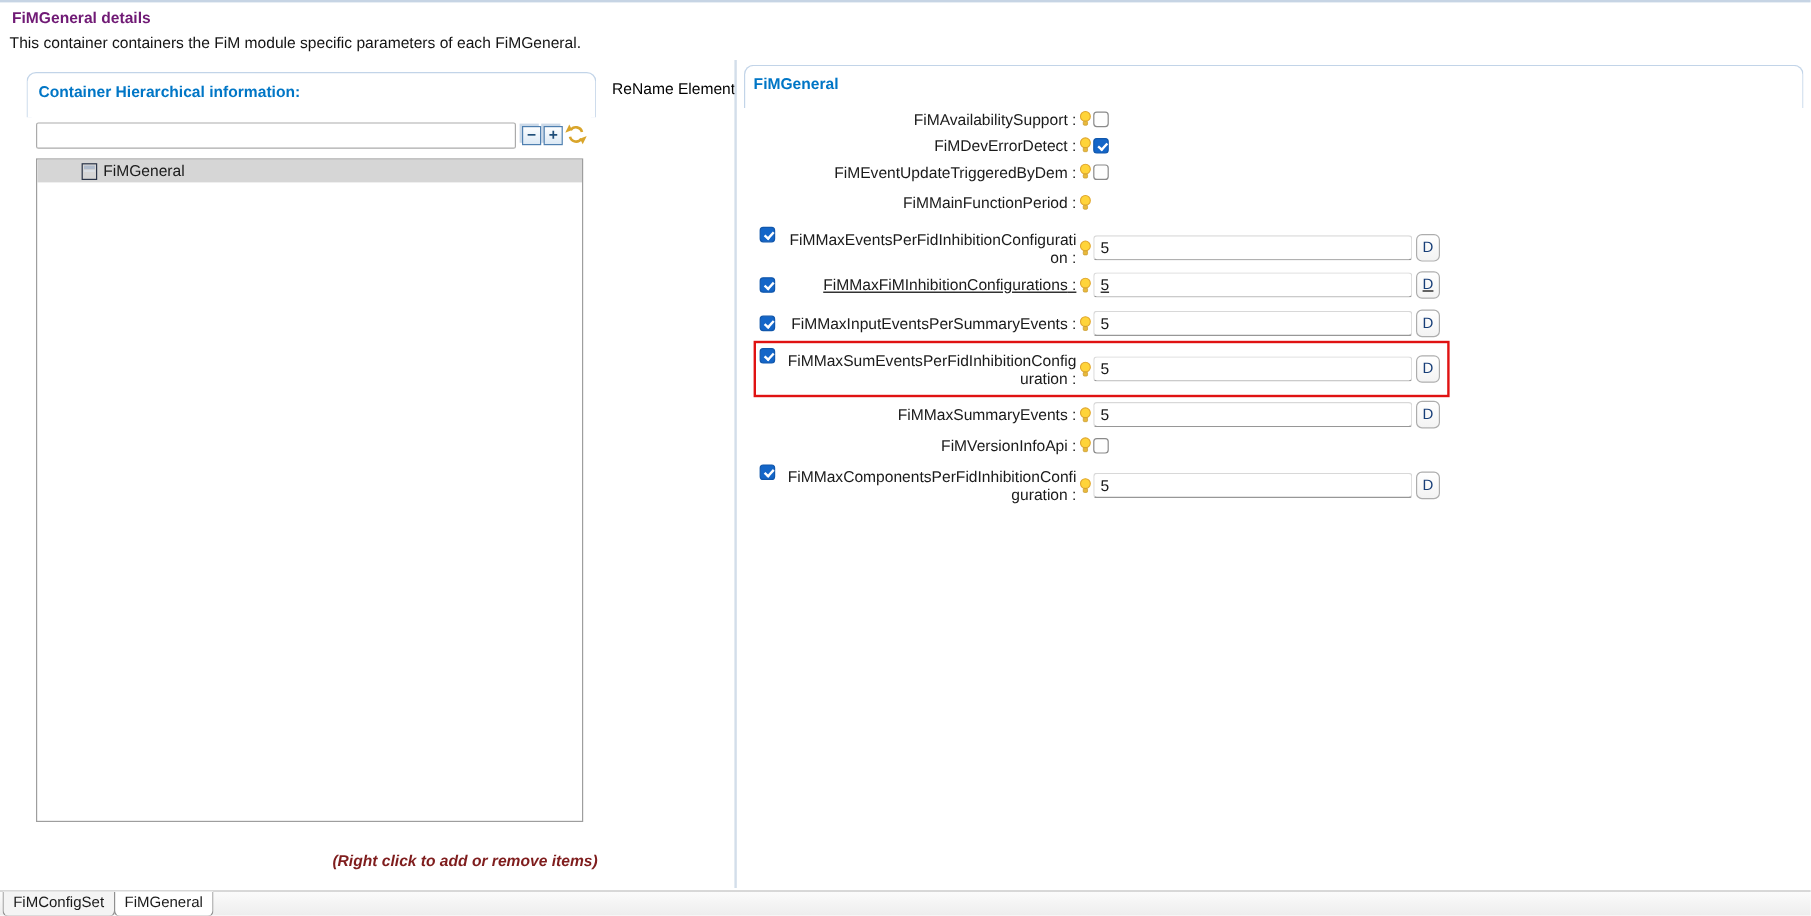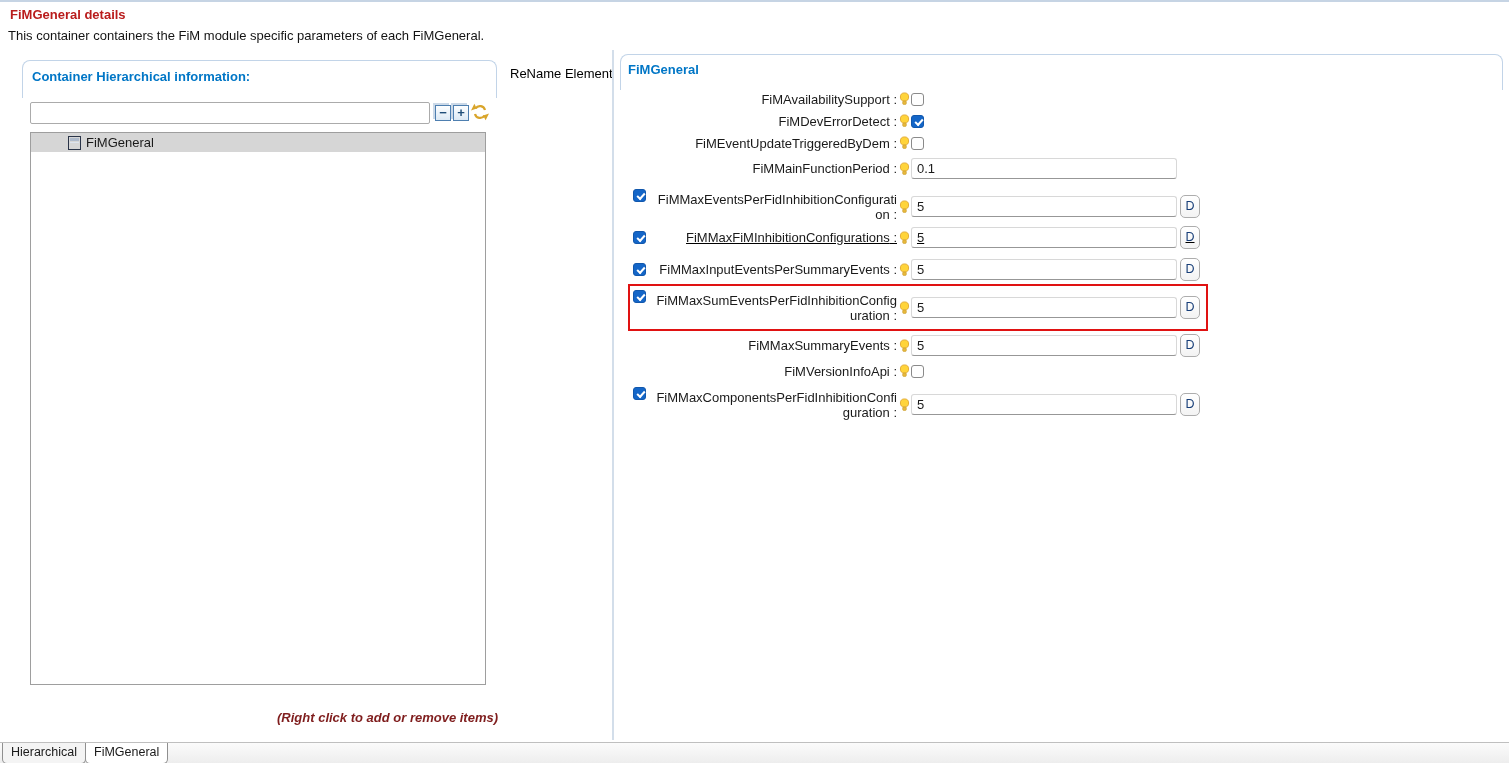--- a/index.html
+++ b/index.html
@@ -2,21 +2,21 @@
 <html><head>
 <meta charset="utf-8">
 <style>
   * { margin:0; padding:0; box-sizing:border-box; }
   html,body { width:1509px; height:763px; background:#fff; overflow:hidden;
               font-family:"Liberation Sans", sans-serif; }
   .page { position:relative; width:1509px; height:763px; background:#fff;
           border-top:2px solid #C6D4E4; }
 
   
-  .page-title { position:absolute; left:10px; top:5px; font-size:13px; font-weight:bold; color:#b91c1c; }
+  .page-title { position:absolute; left:10px; top:5px; font-size:13px; font-weight:bold; color:#701a75; }
   .page-desc  { position:absolute; left:8px;  top:26px; font-size:13px; color:#141414; }
 
   
   .left-frame { position:absolute; left:22px; top:58px; width:475px; height:38px;
                 border:1px solid #C2D4E8; border-bottom:none; border-radius:8px 8px 0 0; }
   .left-title { position:absolute; left:32px; top:67px; font-size:13px; font-weight:bold; color:#0076C6; }
 
   .search-input { position:absolute; left:30px; top:100px; width:400px; height:22px;
                   border:1px solid #ABABAB; border-radius:2px; padding:0 5px;
                   font-size:13px; color:#1A1A1A; outline:none; }
@@ -174,23 +174,20 @@
     </div>
 
     <div class="param-row h23 mt5">
       <div class="lbl"><span>FiMMainFunctionPeriod</span><span> :</span></div>
       <div class="bulb-cell">
         <svg width="11" height="14" viewBox="0 0 11 14">
             <circle cx="5.5" cy="5" r="4.1" fill="#FFD43A" stroke="#E0A62E" stroke-width="0.9"></circle>
             <rect x="3.7" y="9" width="3.6" height="3.4" rx="1" fill="#E8B93C" stroke="#C89A2E" stroke-width="0.6"></rect>
           </svg>
       </div>
-      <div class="val-cell">
-          <input class="param-input" value="0.1" style="">
-        </div>
     </div>
 
     <div class="param-row h37 mt8 two-line">
       <div class="enable-cell">
           <span class="cbx checked"></span>
         </div>
       <div class="lbl"><span>FiMMaxEventsPerFidInhibitionConfiguration</span><span> :</span></div>
       <div class="bulb-cell">
         <svg width="11" height="14" viewBox="0 0 11 14">
             <circle cx="5.5" cy="5" r="4.1" fill="#FFD43A" stroke="#E0A62E" stroke-width="0.9"></circle>
@@ -307,18 +304,18 @@
         </div>
       <div class="d-cell">
           <button class="d-btn">D</button>
         </div>
     </div>
 
   </div>
 
   <div class="tab-bar">
     <div class="tabs">
-      <div class="tab inactive">Hierarchical</div>
+      <div class="tab inactive">FiMConfigSet</div>
       <div class="tab">FiMGeneral</div>
     </div>
   </div>
 
 </div>
 
 </body></html>

